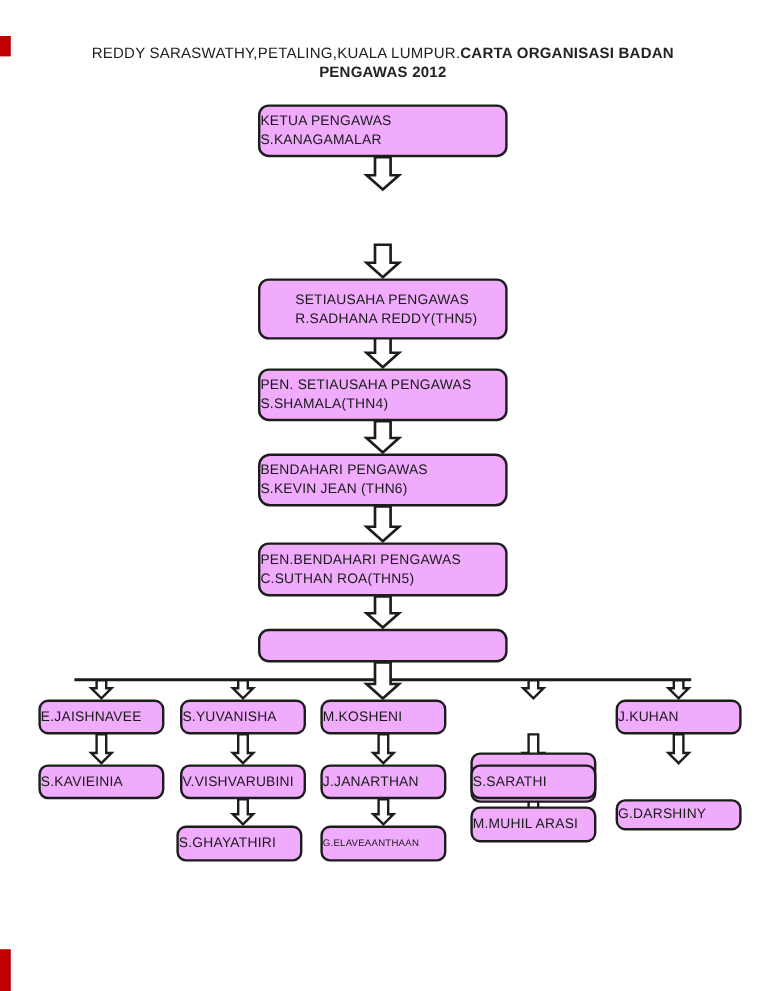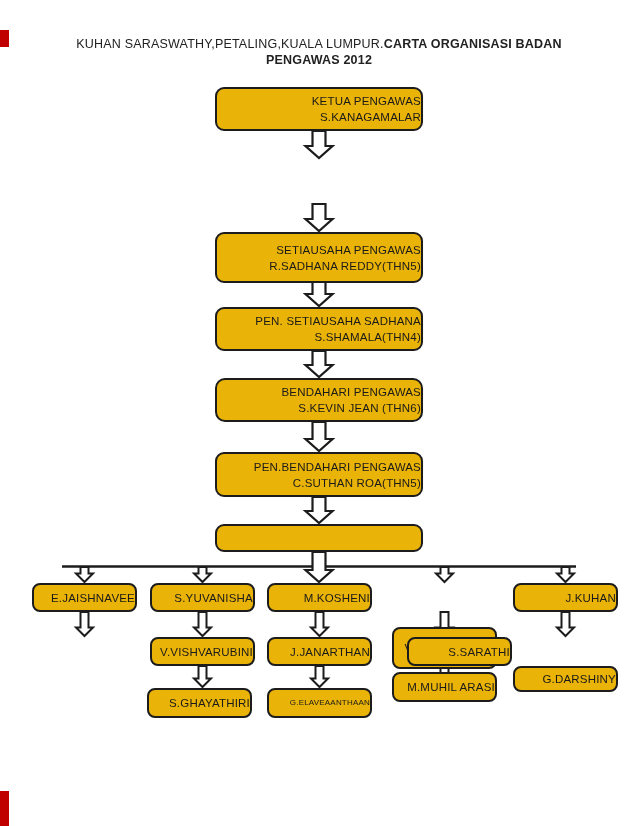--- a/index.html
+++ b/index.html
@@ -7,23 +7,23 @@
     width:638px;height:826px;position:relative;background:#ffffff;
     font-family:"Liberation Sans", sans-serif;color:#1a1a1a;overflow:hidden;
   }
   .stage{position:absolute;inset:0;width:638px;height:826px;}
   .title{
     position:absolute;top:36px;left:0;width:638px;text-align:center;
     font-size:12.5px;line-height:16px;letter-spacing:0.2px;color:#222;
   }
   .title b{font-weight:bold;}
   .box{
-    position:absolute;box-sizing:border-box;background:#eab308;
+    position:absolute;box-sizing:border-box;background:#f0abfc;
     border:2px solid #1c1c1c;border-radius:9px;
-    display:flex;flex-direction:column;align-items:flex-end;justify-content:center;
+    display:flex;flex-direction:column;align-items:flex-start;justify-content:center;
     text-align:center;font-size:11.5px;line-height:16px;letter-spacing:0.2px;
   }
   .box.small{border-radius:8px;font-size:11.5px;}
   .box.tiny-text{font-size:8px;letter-spacing:0.2px;}
   .chain{left:215px;width:208px;}
   svg.connectors{position:absolute;left:0;top:0;width:638px;height:826px;pointer-events:none;}
   svg.connectors polygon{fill:#ffffff;stroke:#1c1c1c;stroke-width:2.2;stroke-linejoin:miter;}
   svg.connectors polygon.sm{stroke-width:2;}
   svg.connectors line{stroke:#1c1c1c;stroke-width:2.5;}
   .corner-mark{position:absolute;left:0;width:9px;background:#c00000;}
@@ -32,21 +32,21 @@
 </style>
 </head>
 <body>
 
 <div class="stage">
 
   <div class="corner-mark top" style="background: rgb(192, 0, 0);"></div>
   <div class="corner-mark bottom" style="background: rgb(192, 0, 0);"></div>
 
   <div class="title">
-    <span>KUHAN SARASWATHY,PETALING,KUALA LUMPUR.</span><b>CARTA ORGANISASI BADAN</b><br>
+    <span>REDDY SARASWATHY,PETALING,KUALA LUMPUR.</span><b>CARTA ORGANISASI BADAN</b><br>
     <b>PENGAWAS 2012</b>
   </div>
 
   <svg class="connectors" viewBox="0 0 638 826">
     <polygon points="312.5,131 312.5,146 305.5,146 319,158 332.5,146 325.5,146 325.5,131"></polygon>
     <polygon points="312.5,204 312.5,219 305.5,219 319,231 332.5,219 325.5,219 325.5,204"></polygon>
     <polygon points="312.5,277 312.5,294 305.5,294 319,306 332.5,294 325.5,294 325.5,277"></polygon>
     <polygon points="312.5,351 312.5,365 305.5,365 319,377 332.5,365 325.5,365 325.5,351"></polygon>
     <polygon points="312.5,422 312.5,439 305.5,439 319,451 332.5,439 325.5,439 325.5,422"></polygon>
     <polygon points="312.5,497 312.5,511 305.5,511 319,523 332.5,511 325.5,511 325.5,497"></polygon>
@@ -68,37 +68,40 @@
 
   <div class="box chain" style="top:87px;height:44px;">
     <div>KETUA PENGAWAS</div>
     <div>S.KANAGAMALAR</div>
   </div>
   <div class="box chain" style="top:232px;height:51px;padding-left:29px;">
     <div>SETIAUSAHA PENGAWAS</div>
     <div>R.SADHANA REDDY(THN5)</div>
   </div>
   <div class="box chain" style="top:307px;height:44px;">
-    <div>PEN. SETIAUSAHA SADHANA</div>
+    <div>PEN. SETIAUSAHA PENGAWAS</div>
     <div>S.SHAMALA(THN4)</div>
   </div>
   <div class="box chain" style="top:378px;height:44px;border-radius:10px;">
     <div>BENDAHARI PENGAWAS</div>
     <div>S.KEVIN JEAN (THN6)</div>
   </div>
   <div class="box chain" style="top:452px;height:45px;">
     <div>PEN.BENDAHARI PENGAWAS</div>
     <div>C.SUTHAN ROA(THN5)</div>
   </div>
   <div class="box chain" style="top:524px;height:28px;">
     <div></div>
   </div>
 
   <div class="box small" style="left:32px;top:583px;width:105px;height:29px;">
     <div>E.JAISHNAVEE</div>
+  </div>
+  <div class="box small" style="left:32px;top:637px;width:105px;height:29px;">
+    <div>S.KAVIEINIA</div>
   </div>
 
   <div class="box small" style="left:150px;top:583px;width:105px;height:29px;">
     <div>S.YUVANISHA</div>
   </div>
   <div class="box small" style="left:150px;top:637px;width:105px;height:29px;">
     <div>V.VISHVARUBINI</div>
   </div>
   <div class="box small" style="left:147px;top:688px;width:105px;height:30px;">
     <div>S.GHAYATHIRI</div>
@@ -110,21 +113,21 @@
   <div class="box small" style="left:267px;top:637px;width:105px;height:29px;">
     <div>J.JANARTHAN</div>
   </div>
   <div class="box small tiny-text" style="left:267px;top:688px;width:105px;height:30px;">
     <div>G.ELAVEAANTHAAN</div>
   </div>
 
   <div class="box small" style="left:392px;top:583px;width:105px;height:42px;margin-top:44px;">
     <div>V.KARTHIYAYINI</div>
   </div>
-  <div class="box small" style="left:407px;top:637px;width:105px;height:29px;">
+  <div class="box small" style="left:392px;top:637px;width:105px;height:29px;">
     <div>S.SARATHI</div>
   </div>
   <div class="box small" style="left:392px;top:672px;width:105px;height:30px;">
     <div>M.MUHIL ARASI</div>
   </div>
 
   <div class="box small" style="left:513px;top:583px;width:105px;height:29px;">
     <div>J.KUHAN</div>
   </div>
   <div class="box small" style="left:513px;top:666px;width:105px;height:26px;">

